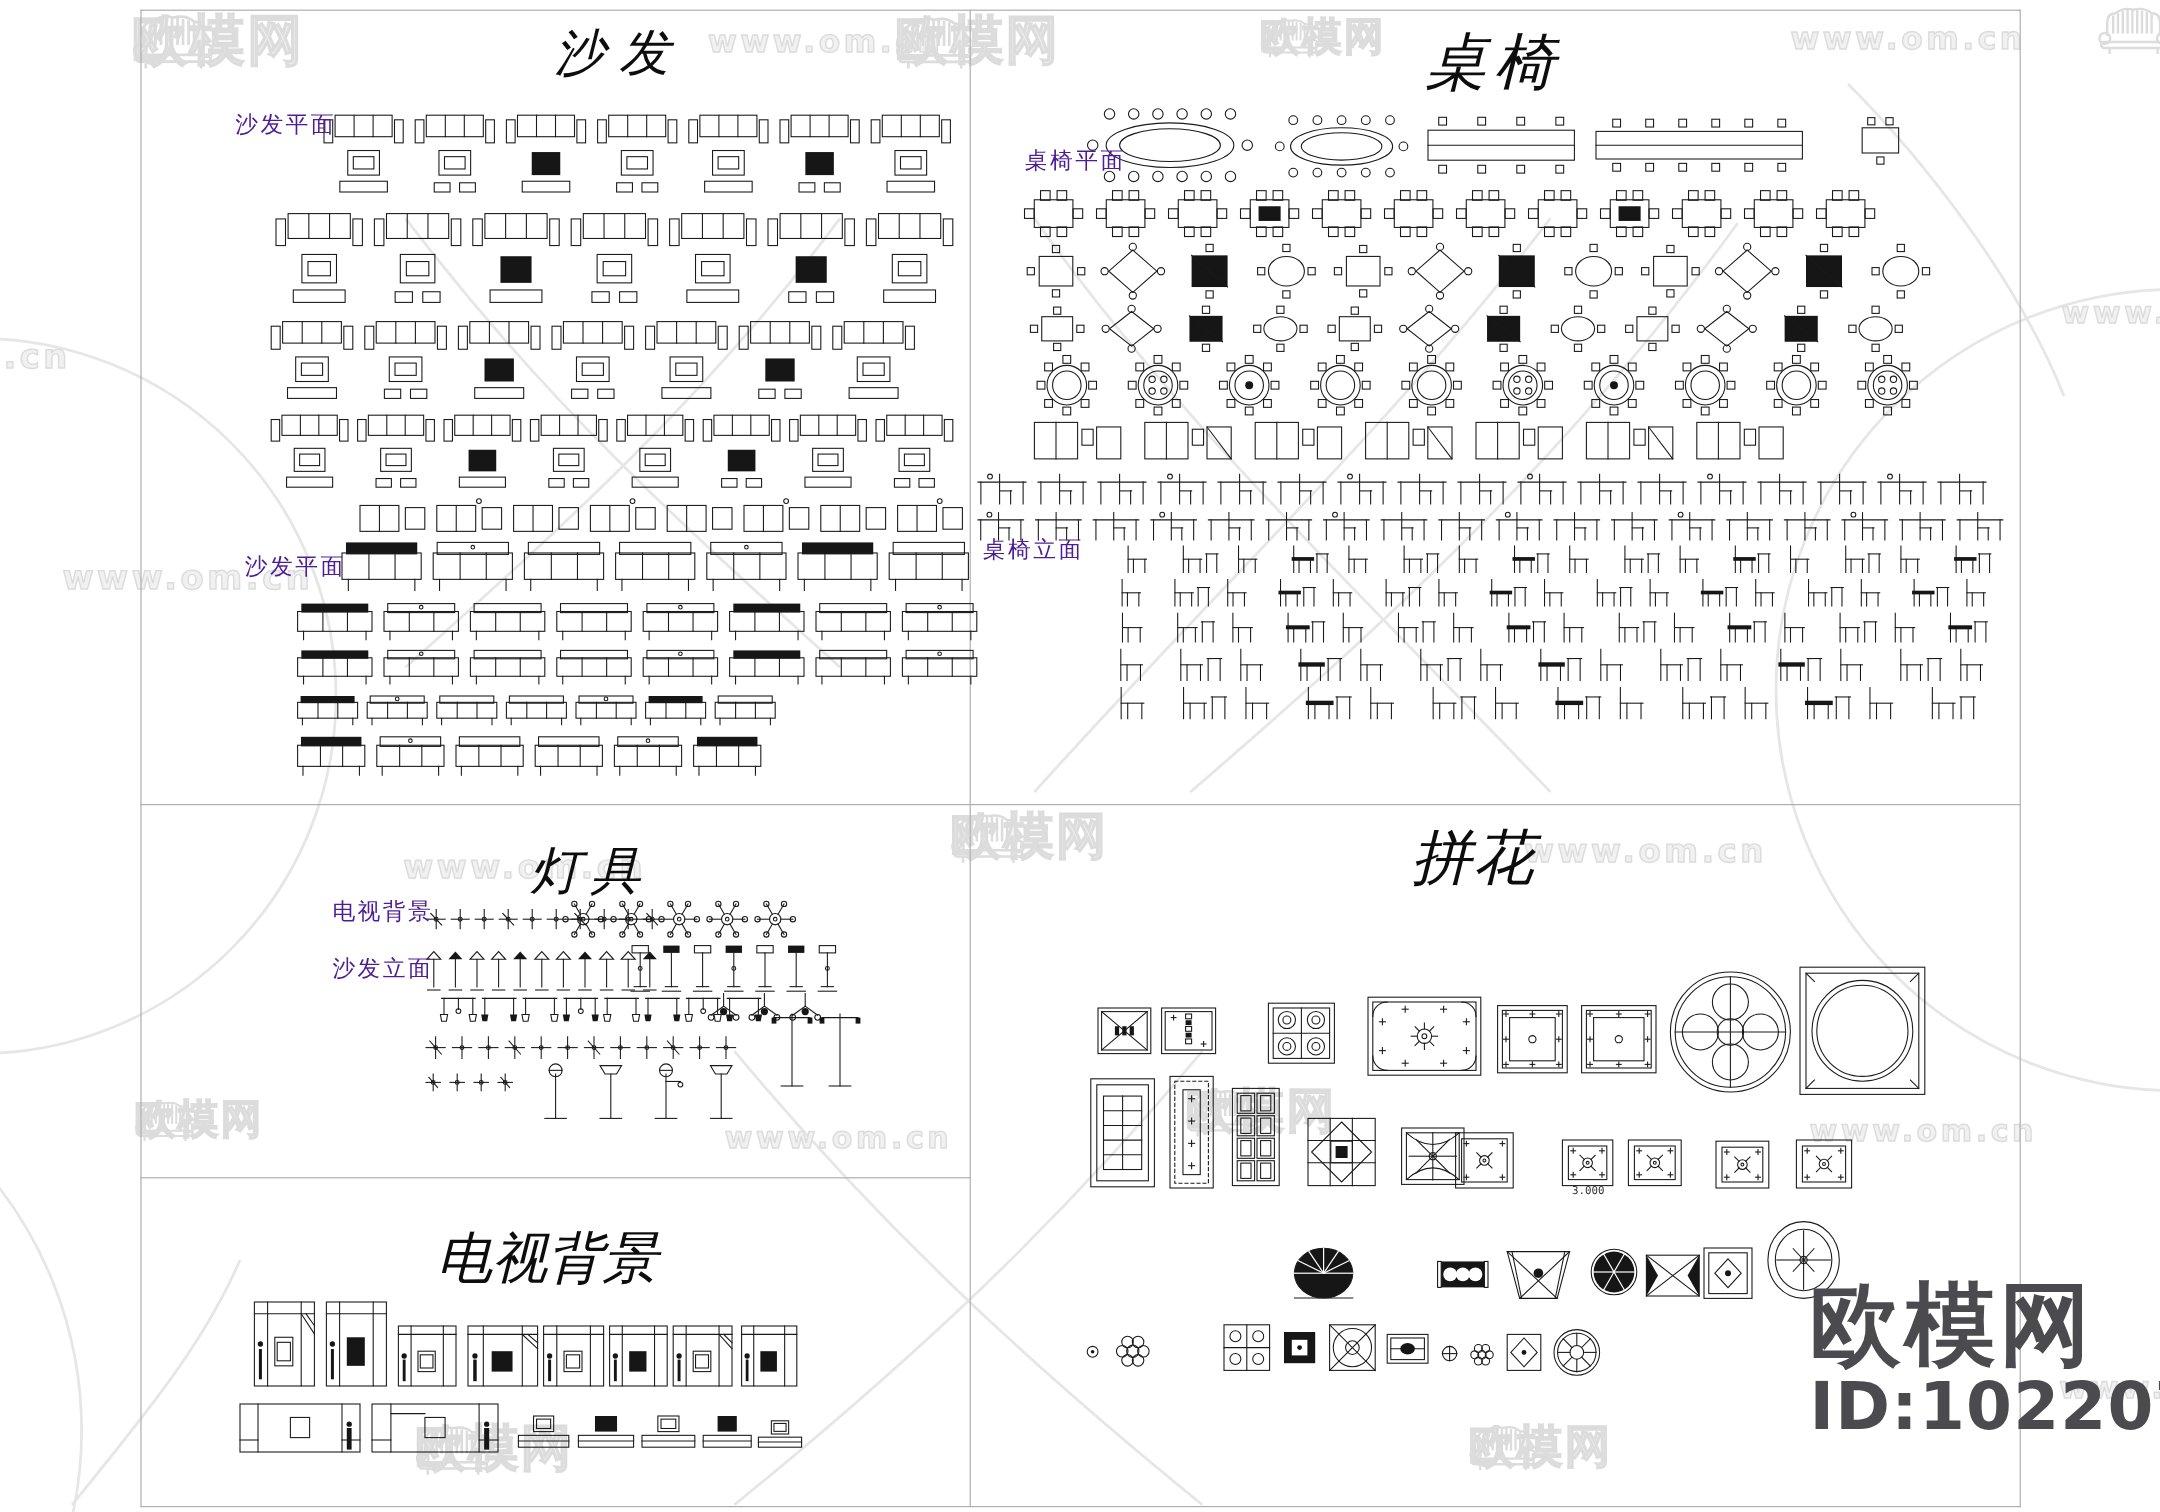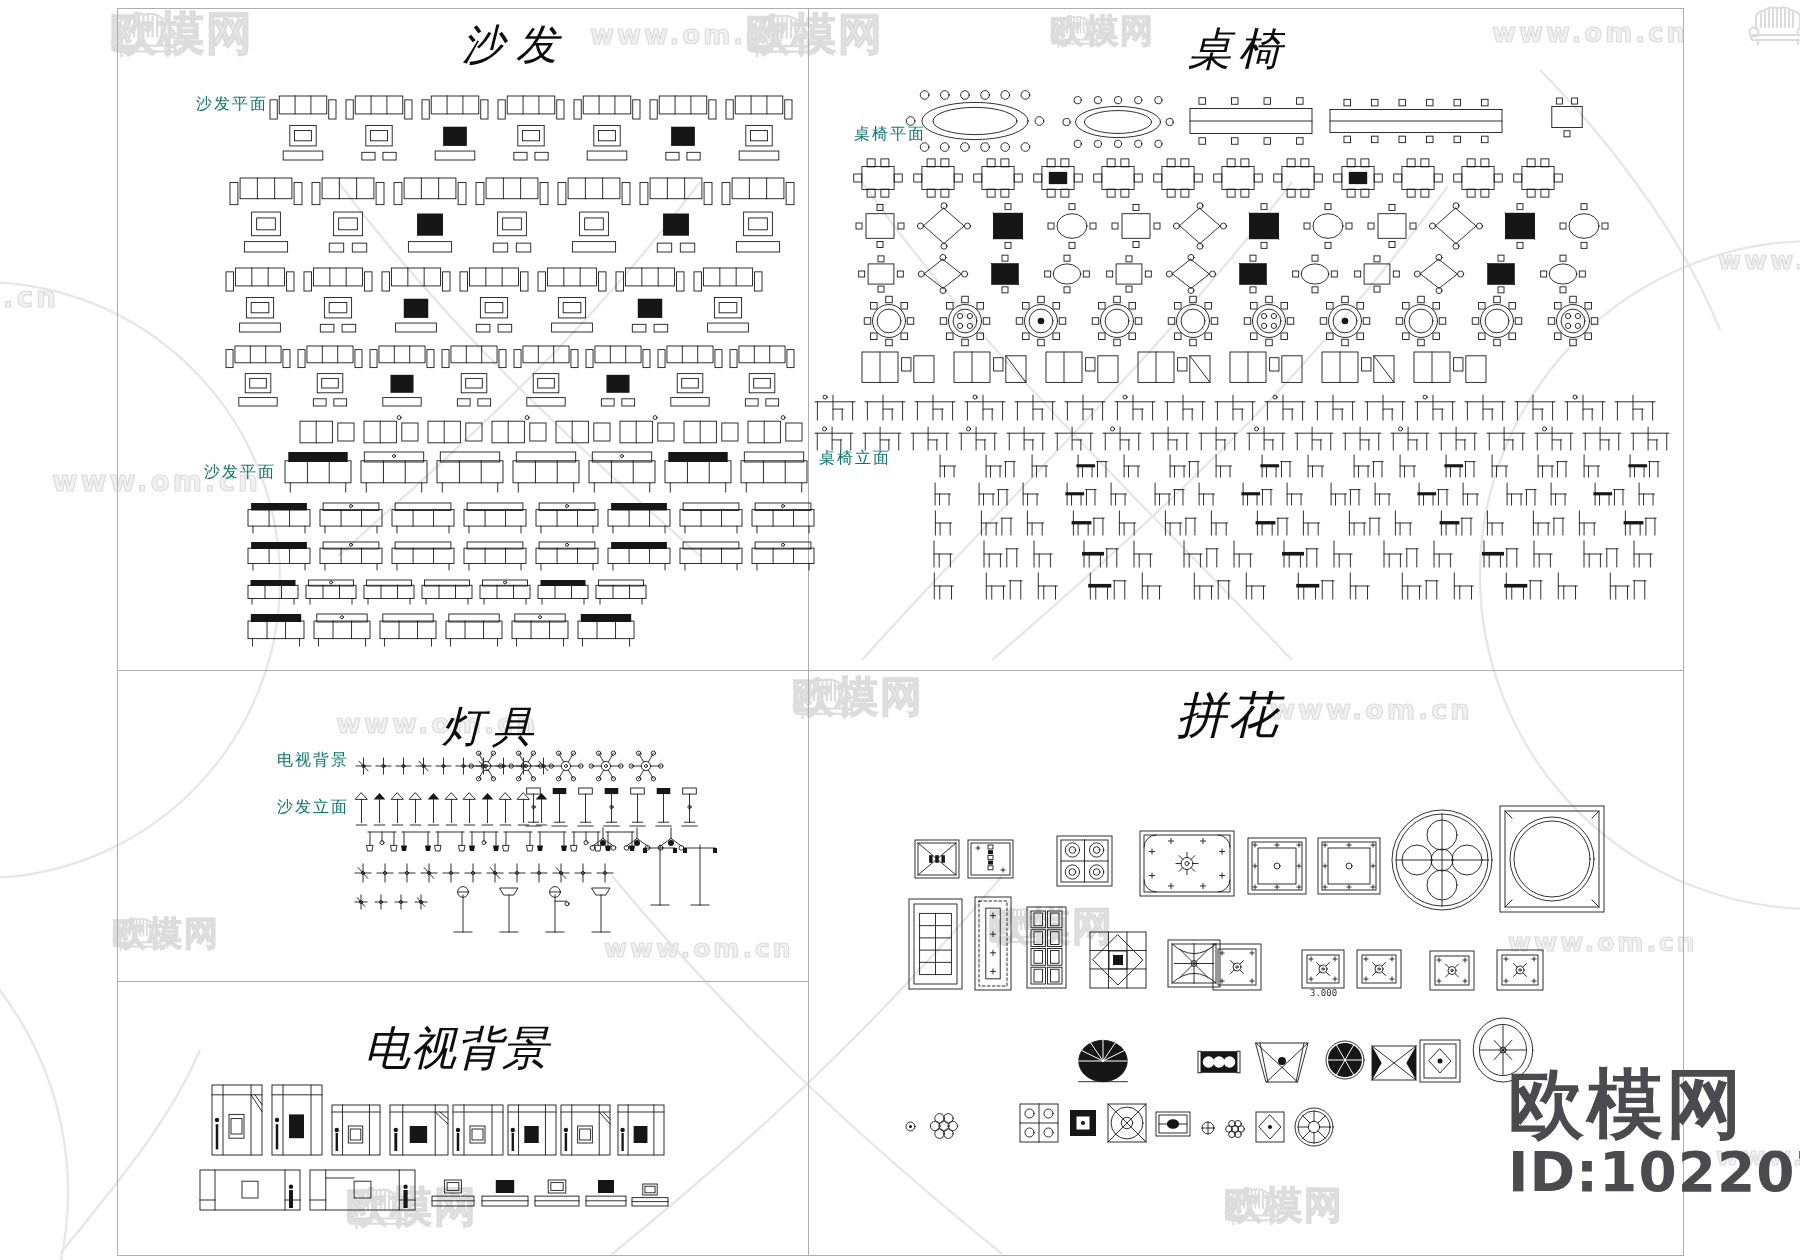--- a/index.html
+++ b/index.html
@@ -6,22 +6,22 @@
   #page{position:relative;width:1800px;height:1260px;background:#ffffff;overflow:hidden;
         font-family:"Liberation Sans",sans-serif;}
   svg{position:absolute;left:0;top:0;}
   #bg-arcs{z-index:1;}
   #wm-layer{position:absolute;left:0;top:0;width:100%;height:100%;z-index:2;}
   #cad-layer{z-index:4;}
   .frame{position:absolute;background:#aeaeae;z-index:3;}
   .panel-region{position:absolute;z-index:3;pointer-events:none;}
   .panel-title{position:absolute;z-index:5;font-family:"Liberation Serif","DejaVu Serif",serif;
                color:#0d0d0d;white-space:nowrap;line-height:1;font-style:italic;}
-  .sec-label{position:absolute;z-index:5;font-family:Liberation Sans, sans-serif;
-             font-size:16px;color:#0f766e;white-space:nowrap;letter-spacing:2px;line-height:1;}
+  .sec-label{position:absolute;z-index:5;font-family:Liberation Mono, monospace;
+             font-size:19px;color:#4c1d95;white-space:nowrap;letter-spacing:2px;line-height:1;}
   .dim-label{position:absolute;z-index:5;font-family:"DejaVu Sans Mono",monospace;
              font-size:9px;color:#333;line-height:1;}
   .wm{position:absolute;display:flex;align-items:center;gap:8px;white-space:nowrap;line-height:1;}
   .wm-text{font-family:"DejaVu Sans",sans-serif;font-weight:bold;color:#f1f1f1;
            -webkit-text-stroke:1.3px #dcdcdc;letter-spacing:2px;}
   .wm-url{font-family:"DejaVu Sans",sans-serif;font-weight:bold;color:#f1f1f1;
           -webkit-text-stroke:1.2px #dcdcdc;letter-spacing:3px;}
   #logo{position:absolute;left:1508px;top:1064px;z-index:6;text-align:left;}
   .logo-name{font-family:"DejaVu Sans",sans-serif;font-weight:bold;font-size:76px;
              letter-spacing:3px;color:#4b4b4f;line-height:1.05;}
@@ -189,21 +189,21 @@
   <div class="frame" style="left:117px;top:670px;width:1567px;height:1px;"></div>
   <div class="frame" style="left:117px;top:981px;width:692px;height:1px;"></div>
 
   <div class="panel-region" style="left:117px;top:8px;width:691px;height:662px;"></div>
   <div class="panel-region" style="left:808px;top:8px;width:875px;height:662px;"></div>
   <div class="panel-region" style="left:117px;top:670px;width:691px;height:311px;"></div>
   <div class="panel-region" style="left:117px;top:981px;width:691px;height:274px;"></div>
   <div class="panel-region" style="left:808px;top:670px;width:875px;height:585px;"></div>
 
   <div class="panel-title" style="left:462px;top:24px;font-size:42px;letter-spacing:12px;">沙发</div>
-  <div class="panel-title" style="left:1188px;top:28px;font-size:44px;letter-spacing:6px;">桌椅</div>
+  <div class="panel-title" style="left:1188px;top:28px;font-size:51px;letter-spacing:6px;">桌椅</div>
   <div class="panel-title" style="left:442px;top:706px;font-size:42px;letter-spacing:8px;">灯具</div>
   <div class="panel-title" style="left:1176px;top:690px;font-size:50px;letter-spacing:2px;">拼花</div>
   <div class="panel-title" style="left:364px;top:1026px;font-size:46px;letter-spacing:0px;">电视背景</div>
 
   <div class="sec-label" style="left:196px;top:96px;">沙发平面</div>
   <div class="sec-label" style="left:204px;top:464px;">沙发平面</div>
   <div class="sec-label" style="left:854px;top:126px;">桌椅平面</div>
   <div class="sec-label" style="left:819px;top:450px;">桌椅立面</div>
   <div class="sec-label" style="left:277px;top:752px;">电视背景</div>
   <div class="sec-label" style="left:277px;top:799px;">沙发立面</div>

